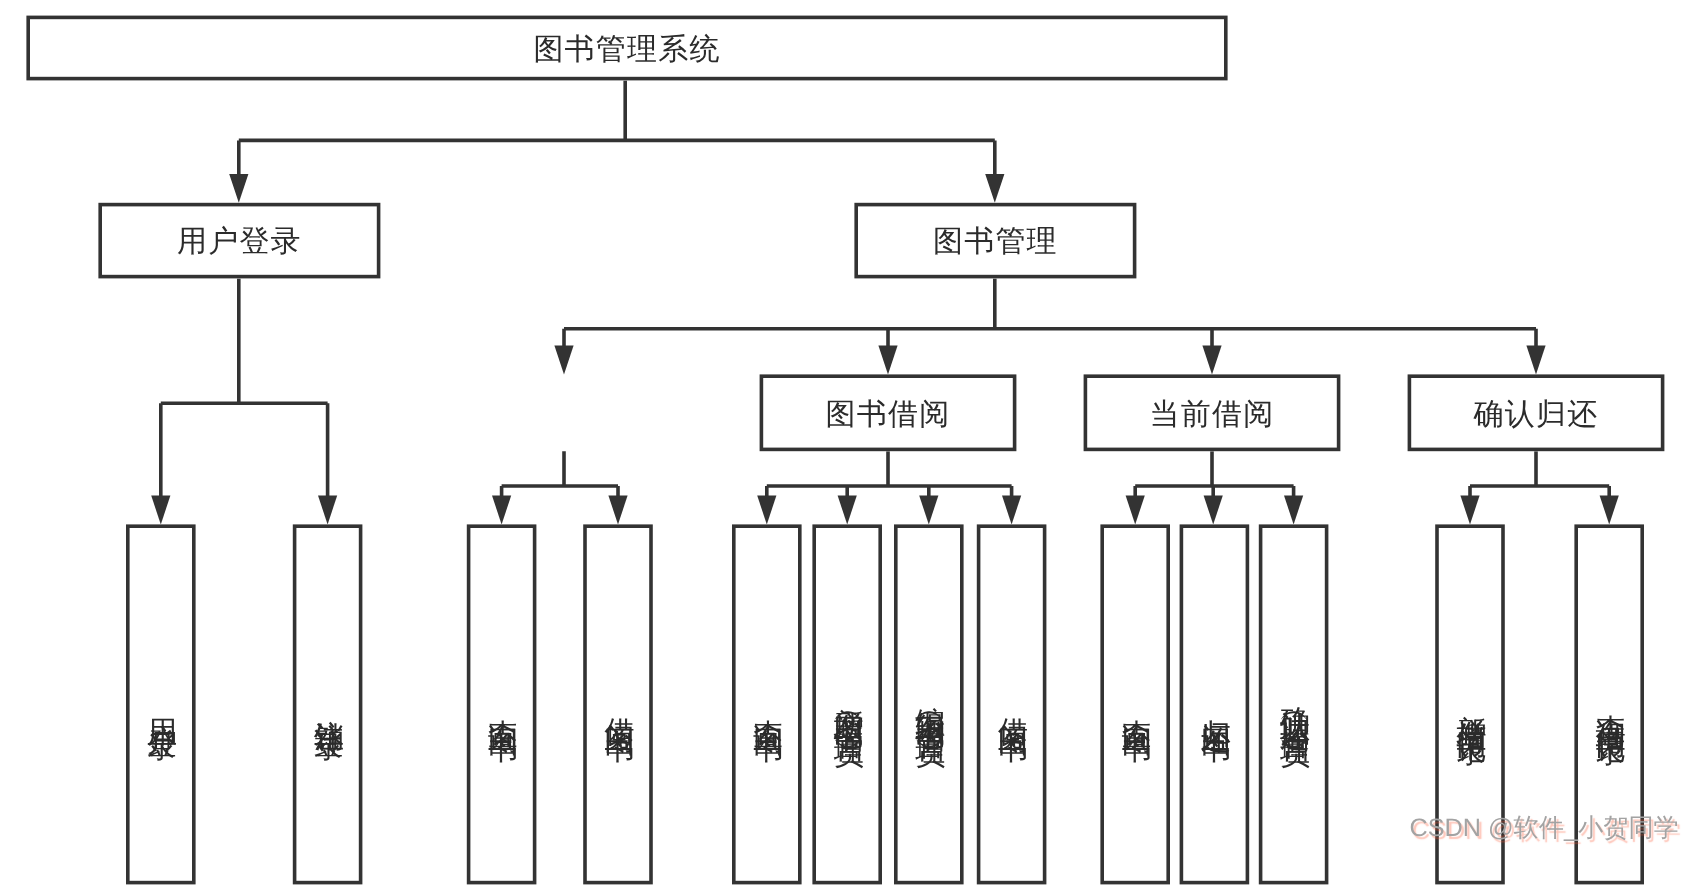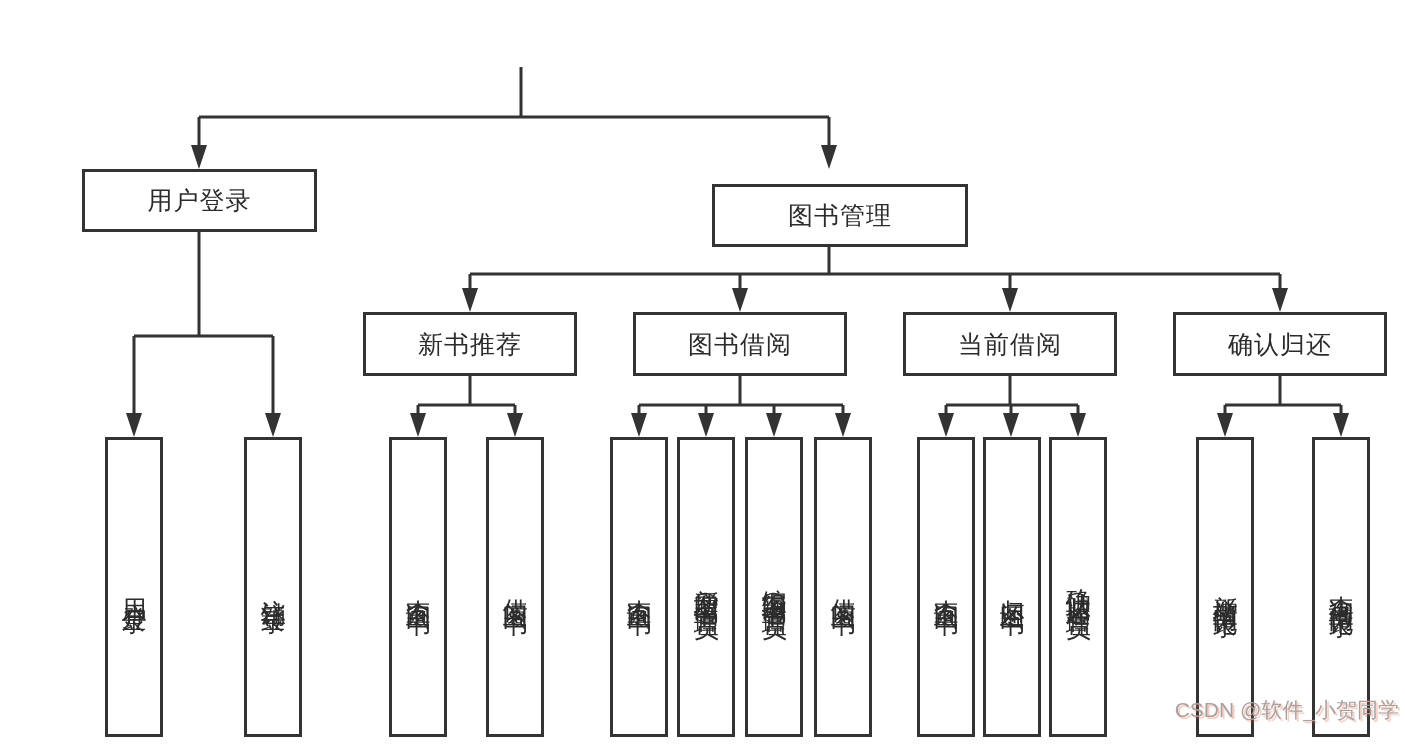--- a/index.html
+++ b/index.html
@@ -24,42 +24,42 @@
     border: 3px solid #333333;
     color: #2b2b2b;
     display: flex;
     align-items: center;
     justify-content: center;
     text-align: center;
   }
   .hbox { font-size: 25px; letter-spacing: 1px; }
   .root  { left: 22px;   top: 13px;  width: 1001px; height: 54px; }
   .lvl2a { left: 82px;   top: 169px; width: 235px;  height: 63px; }
-  .lvl2b { left: 712px;  top: 184px; width: 256px;  height: 63px; text-align: right; }
+  .lvl2b { left: 712px;  top: 169px; width: 235px;  height: 63px; text-align: right; }
   .lvl3  { top: 312px; height: 64px; width: 214px; }
   .l3a { left: 363px; }  .l3b { left: 633px; }
   .l3c { left: 903px; }  .l3d { left: 1173px; }
   .vbox { top: 437px; height: 300px; width: 58px; font-size: 25px; }
   .vbox .vtext {
     writing-mode: vertical-rl;
     text-orientation: mixed;
     letter-spacing: 4px;
     line-height: 1.1;
     white-space: nowrap;
   }
   .v1  { left: 105px; }  .v2  { left: 244px; }
   .v3  { left: 389px; }  .v4  { left: 486px; }
   .v5  { left: 610px; }  .v6  { left: 677px; }
   .v7  { left: 745px; }  .v8  { left: 814px; }
   .v9  { left: 917px; }  .v10 { left: 983px; }
   .v11 { left: 1049px; } .v12 { left: 1196px; }
   .v13 { left: 1312px; }
   .watermark {
     position: absolute;
-    right: 6px; top: 696px;
+    right: 6px; top: 676px;
     font-size: 21px;
     color: #a3a3a3;
     text-shadow: 2px 2px 1px rgba(252, 85, 49, 0.35);
     white-space: nowrap;
     margin-left: 30px;
   }
 </style>
 </head>
 <body>
 
@@ -96,31 +96,31 @@
       <polygon points="766,413 782,413 774,437"></polygon>
       <polygon points="835,413 851,413 843,437"></polygon>
       <polygon points="938,413 954,413 946,437"></polygon>
       <polygon points="1003,413 1019,413 1011,437"></polygon>
       <polygon points="1070,413 1086,413 1078,437"></polygon>
       <polygon points="1217,413 1233,413 1225,437"></polygon>
       <polygon points="1333,413 1349,413 1341,437"></polygon>
     </g>
   </svg>
 
+  <div class="box hbox root">
+    <span>图书管理系统</span>
+  </div>
 
   <div class="box hbox lvl2a">
     <span>用户登录</span>
   </div>
   <div class="box hbox lvl2b">
     <span>图书管理</span>
   </div>
 
-  <div class="box hbox lvl3 l3a">
-    <span>新书推荐</span>
-  </div>
   <div class="box hbox lvl3 l3c">
     <span>当前借阅</span>
   </div>
   <div class="box hbox lvl3 l3b">
     <span>图书借阅</span>
   </div>
   <div class="box hbox lvl3 l3d">
     <span>确认归还</span>
   </div>
 

